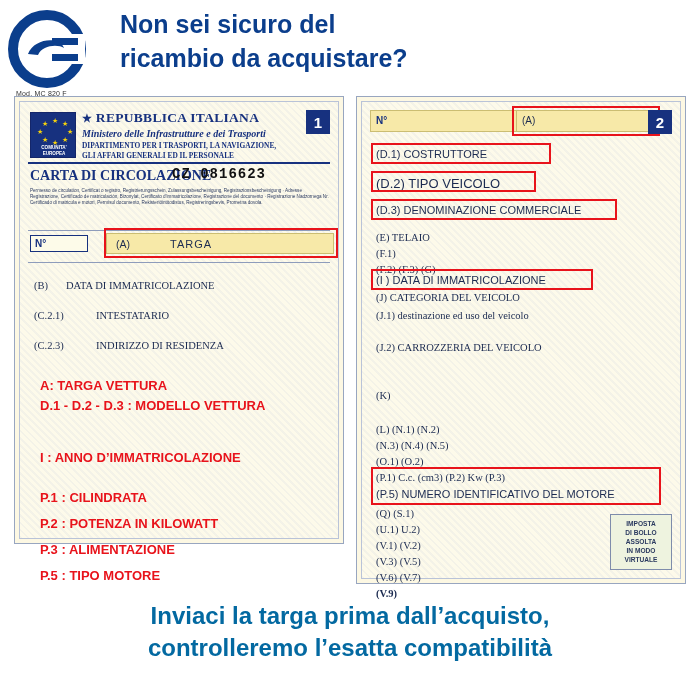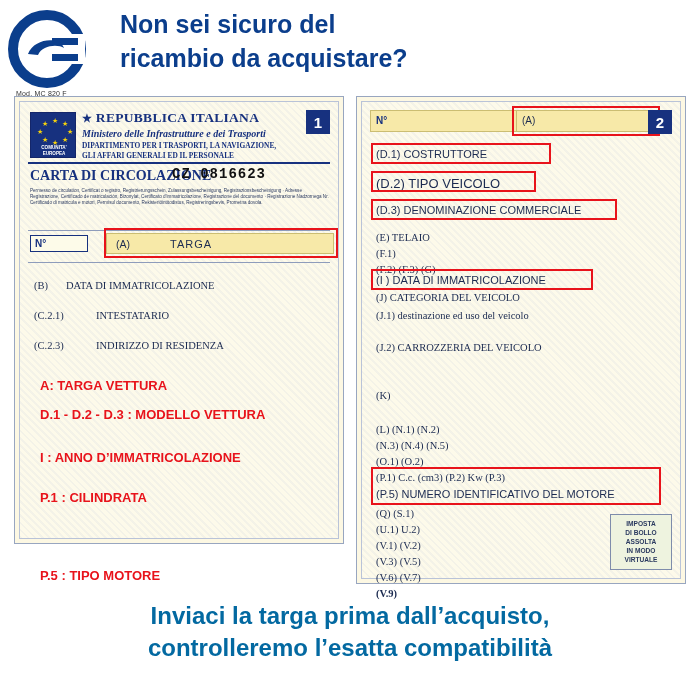--- a/index.html
+++ b/index.html
@@ -237,23 +237,25 @@
       <div class="fld" style="left:14px; top:178px;">(B)</div>
       <div class="fld" style="left:46px; top:178px;">DATA DI IMMATRICOLAZIONE</div>
 
       <div class="fld" style="left:14px; top:208px;">(C.2.1)</div>
       <div class="fld" style="left:76px; top:208px;">INTESTATARIO</div>
 
       <div class="fld" style="left:14px; top:238px;">(C.2.3)</div>
       <div class="fld" style="left:76px; top:238px;">INDIRIZZO DI RESIDENZA</div>
 
       <div class="legend" style="top:276px;">A: TARGA VETTURA</div>
-      <div class="legend" style="top:305px;">D.1 - D.2 - D.3 : MODELLO VETTURA</div>
+      <div class="legend" style="top:296px;">D.1 - D.2 - D.3 : MODELLO VETTURA</div>
       <div class="legend" style="top:348px;">I : ANNO D’IMMATRICOLAZIONE</div>
       <div class="legend" style="top:388px;">P.1 : CILINDRATA</div>
+      <div class="legend" style="top:414px;">P.2 : POTENZA IN KILOWATT</div>
+      <div class="legend" style="top:440px;">P.3 : ALIMENTAZIONE</div>
       <div class="legend" style="top:466px;">P.5 :  TIPO MOTORE</div>
 
     </div>
   </div>
 
   <div class="doc docR">
     <div class="paper">
 
       <div class="band" style="left:8px; top:8px; width:230px; height:22px;"></div>
       <div class="fld sans" style="left:14px; top:13px; color:#17317f; font-weight:bold; font-size:10px;">N°</div>

